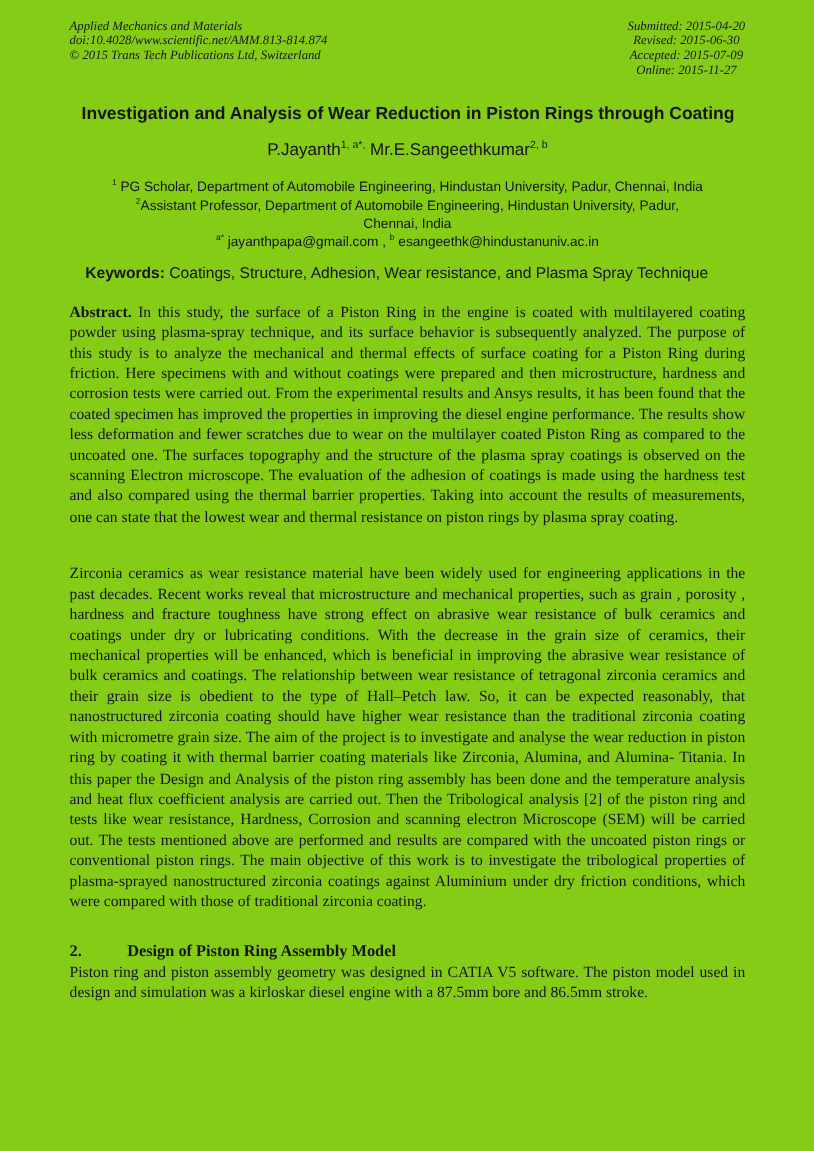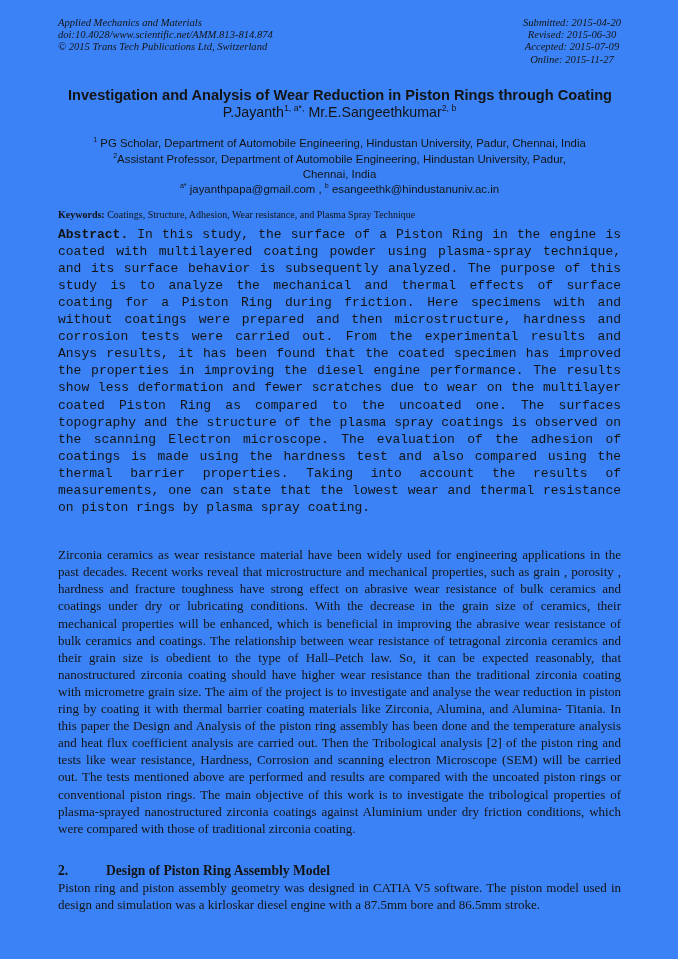--- a/index.html
+++ b/index.html
@@ -12,21 +12,21 @@
     height: 959px;
     overflow: hidden;
     color: #141414;
     font-family: "Liberation Serif", serif;
   }
   .page {
     box-sizing: border-box;
     width: 678px;
     height: 959px;
     padding: 17px 57px 0 58px;
-    background: #3b82f6;
+    background: #84cc16;
   }
   
   .header {
     display: flex;
     justify-content: space-between;
     font-family: "Liberation Serif", serif;
     font-style: italic;
     font-size: 10.6px;
     line-height: 12.2px;
     white-space: nowrap;
@@ -37,20 +37,21 @@
     width: 580px;
     margin: 20px -8px 0;
     text-align: center;
     font-family: "Liberation Sans", sans-serif;
     font-weight: bold;
     font-size: 14.6px;
     line-height: 18.6px;
   }
   
   .authors {
+    margin-top: 13px;
     text-align: center;
     font-family: "Liberation Sans", sans-serif;
     font-size: 14.2px;
     line-height: 17px;
   }
   sup {
     font-size: 0.62em;
     line-height: 0;
     vertical-align: super;
   }
@@ -59,33 +60,34 @@
     margin-top: 15px;
     text-align: center;
     font-family: "Liberation Sans", sans-serif;
     font-size: 11.4px;
     line-height: 15.3px;
   }
   .affiliations .aff-line { white-space: nowrap; }
   
   .keywords {
     margin-top: 10px;
-    font-family: Liberation Serif, serif;
-    font-size: 10px;
+    font-family: Liberation Sans, sans-serif;
+    font-size: 13px;
     line-height: 14px;
+    margin-left: 13px;
   }
   .keywords .kw-label { font-weight: bold; }
   
   .para {
     margin: 0;
     text-align: justify;
     font-size: 13px;
     line-height: 17.1px;
   }
-  .abstract { margin-top: 4px; font-family: Liberation Mono, monospace; }
+  .abstract { margin-top: 16px; }
   .lead-label { font-weight: bold; }
   .section-heading {
     font-weight: bold;
     font-size: 13.6px;
     line-height: 17px;
   }
   .heading-1 { margin-top: 11px; }
   .heading-2 { margin-top: 25px; }
   .sec-num {
     display: inline-block;

